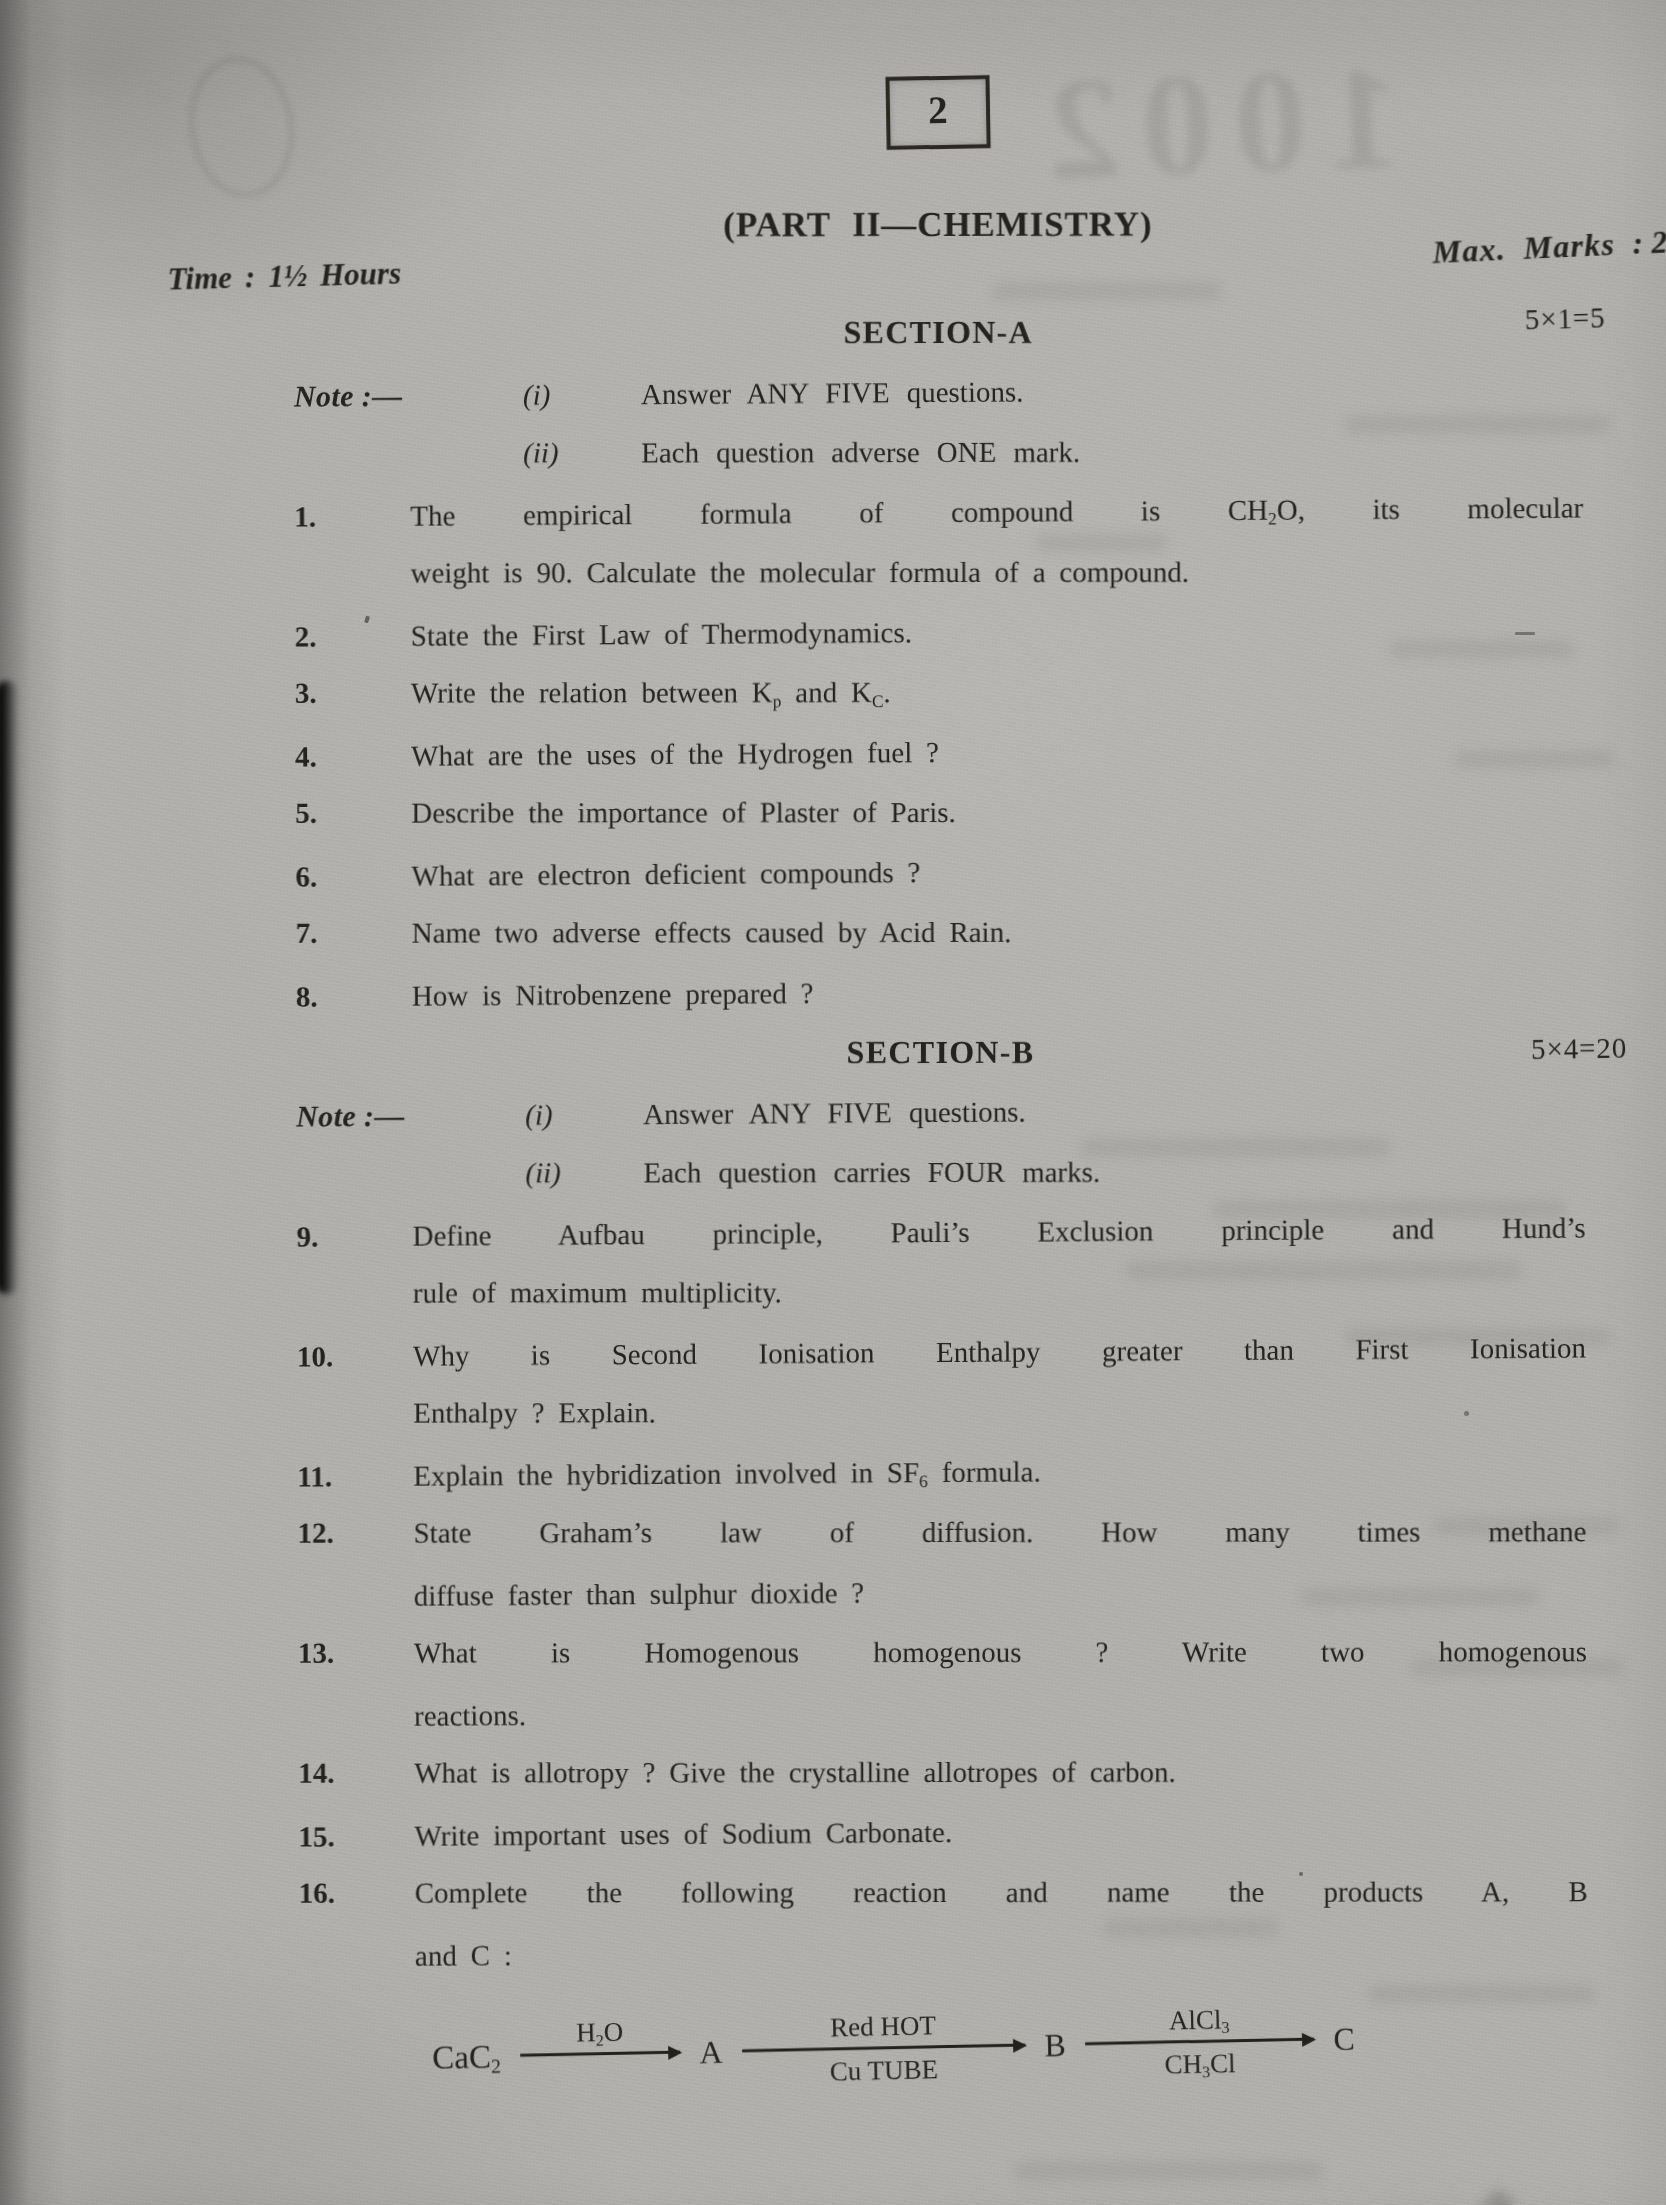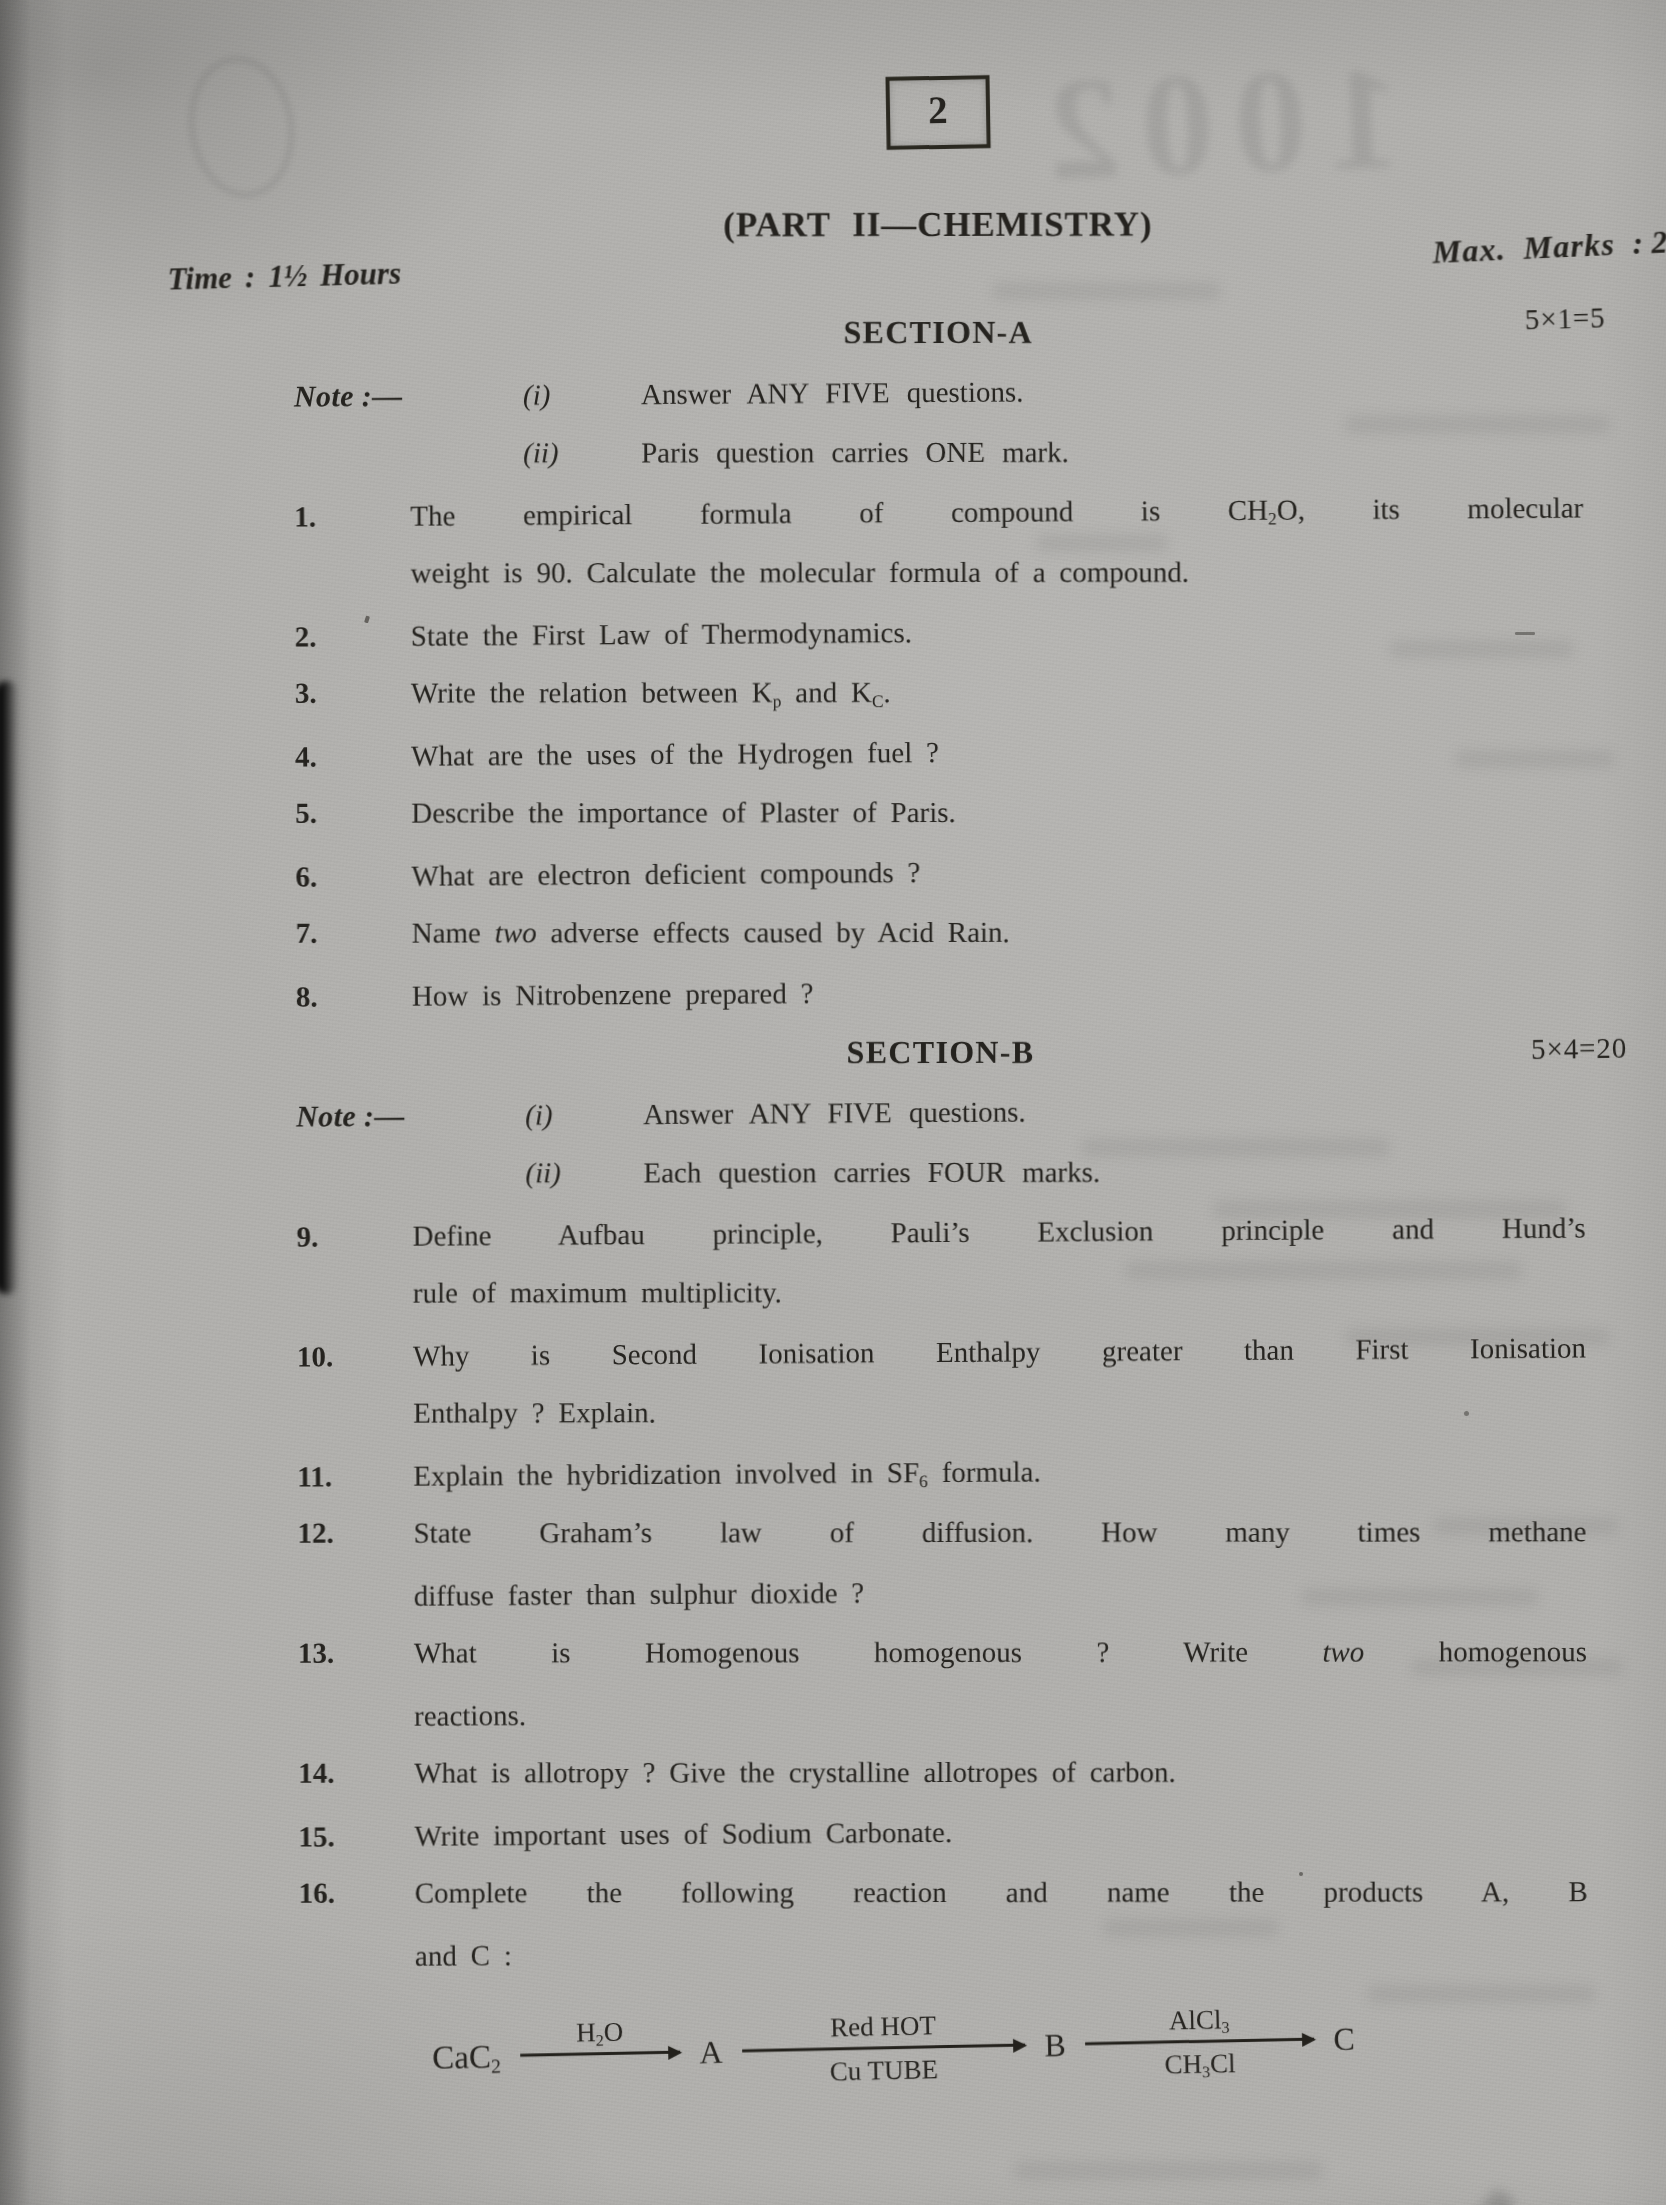--- a/index.html
+++ b/index.html
@@ -94,21 +94,21 @@
   .marks-a{right:-23px;top:-13.2px;transform:rotate(-1.5deg);}
   .marks-b{right:-42px;top:-3.5px;transform:rotate(-0.8deg);}
 
   .note-row .note-label{flex:0 0 229px;font-size:30px;font-weight:bold;font-style:italic;letter-spacing:0.4px;}
   .note-row .note-index{flex:0 0 118px;font-size:29px;font-style:italic;}
   .note-row .note-text{font-size:29px;word-spacing:9.7px;}
 
   .q .num{flex:0 0 116px;font-size:29px;font-weight:bold;}
   .q .qtext{flex:1 1 auto;min-width:0;font-size:29px;word-spacing:6.6px;}
   .q .qtext.fill{text-align:justify;text-align-last:justify;white-space:normal;}
-  .it{font-style:italic;}
+  .it{}
   sub{font-size:0.6em;line-height:0;vertical-align:-0.28em;}
 
   .reaction-row{
     margin-top:29px;margin-left:133px;
     display:flex;align-items:center;gap:19.4px;
     transform:rotate(-1deg);
     white-space:nowrap;
   }
   .formula{font-size:33px;}
   .rx-letter{font-size:32px;}
@@ -193,21 +193,21 @@
     </div>
 
     <div class="line note-row">
       <span class="note-label">Note :—</span>
       <span class="note-index">(i)</span>
       <span class="note-text">Answer ANY FIVE questions.</span>
     </div>
     <div class="line note-row">
       <span class="note-label"></span>
       <span class="note-index">(ii)</span>
-      <span class="note-text">Paris question carries ONE mark.</span>
+      <span class="note-text">Each question adverse ONE mark.</span>
     </div>
 
     <div class="line q">
       <span class="num">1.</span>
       <span class="qtext fill"><span>The empirical formula of compound is CH</span><sub>2</sub><span>O, its molecular</span></span>
     </div>
     <div class="line q">
       <span class="num"></span>
       <span class="qtext">weight is 90. Calculate the molecular formula of a compound.</span>
     </div>

